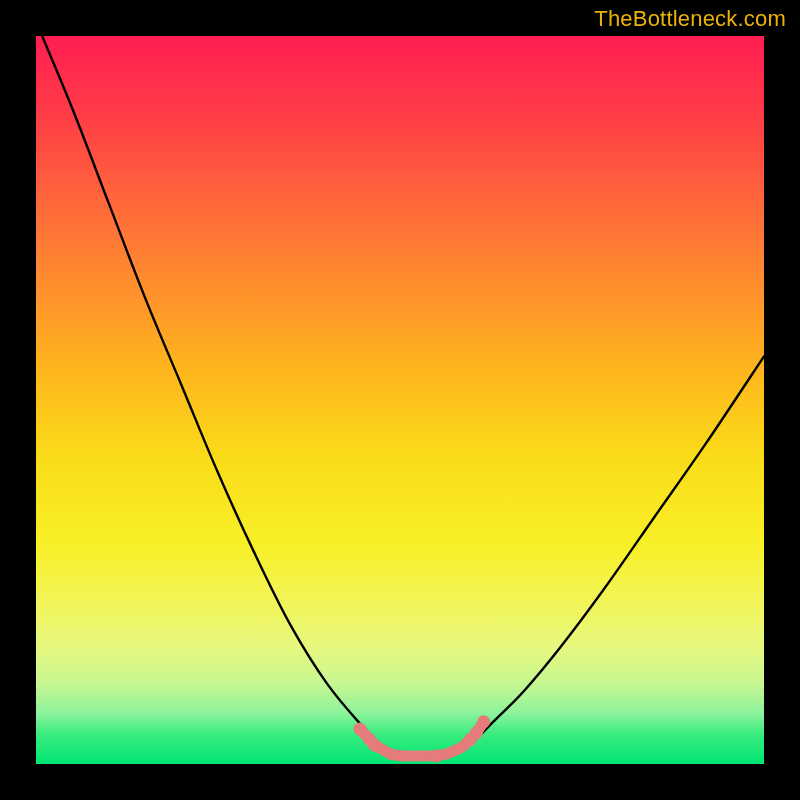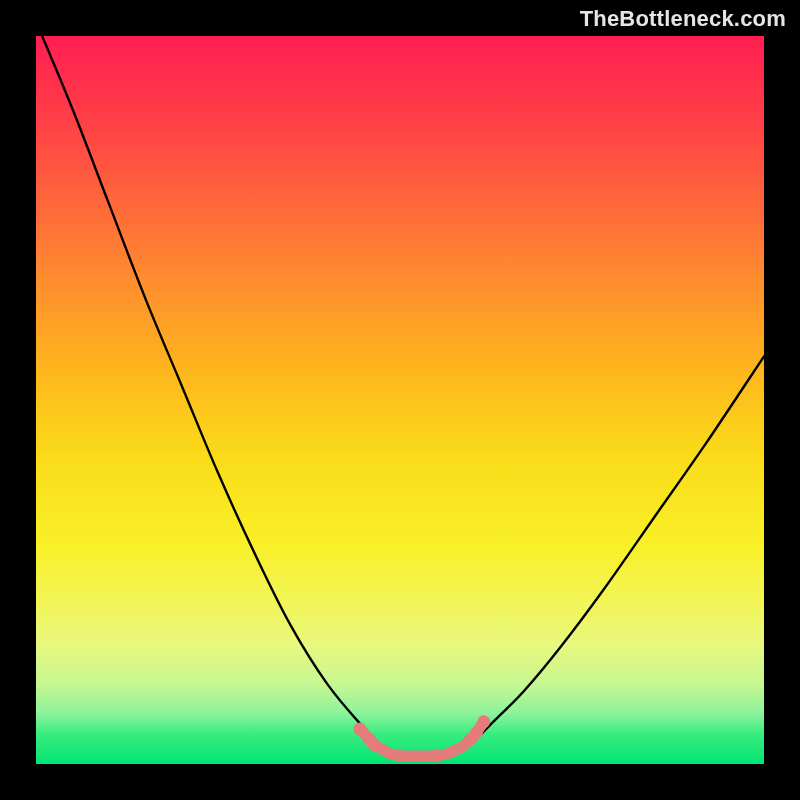--- a/index.html
+++ b/index.html
@@ -47,22 +47,22 @@
     top: 0;
     left: 0;
     width: 728px;
     height: 728px;
   }
   .watermark {
     position: absolute;
     top: 6px;
     right: 14px;
     font-size: 22px;
-    font-weight: 700;
-    color: #e5e5e5;
+    font-weight: 400;
+    color: #eab308;
     letter-spacing: 0.2px;
   }
 </style>
 </head>
 <body>
 
 <div class="frame">
   <div class="watermark">TheBottleneck.com</div>
 
   <div class="plot">

